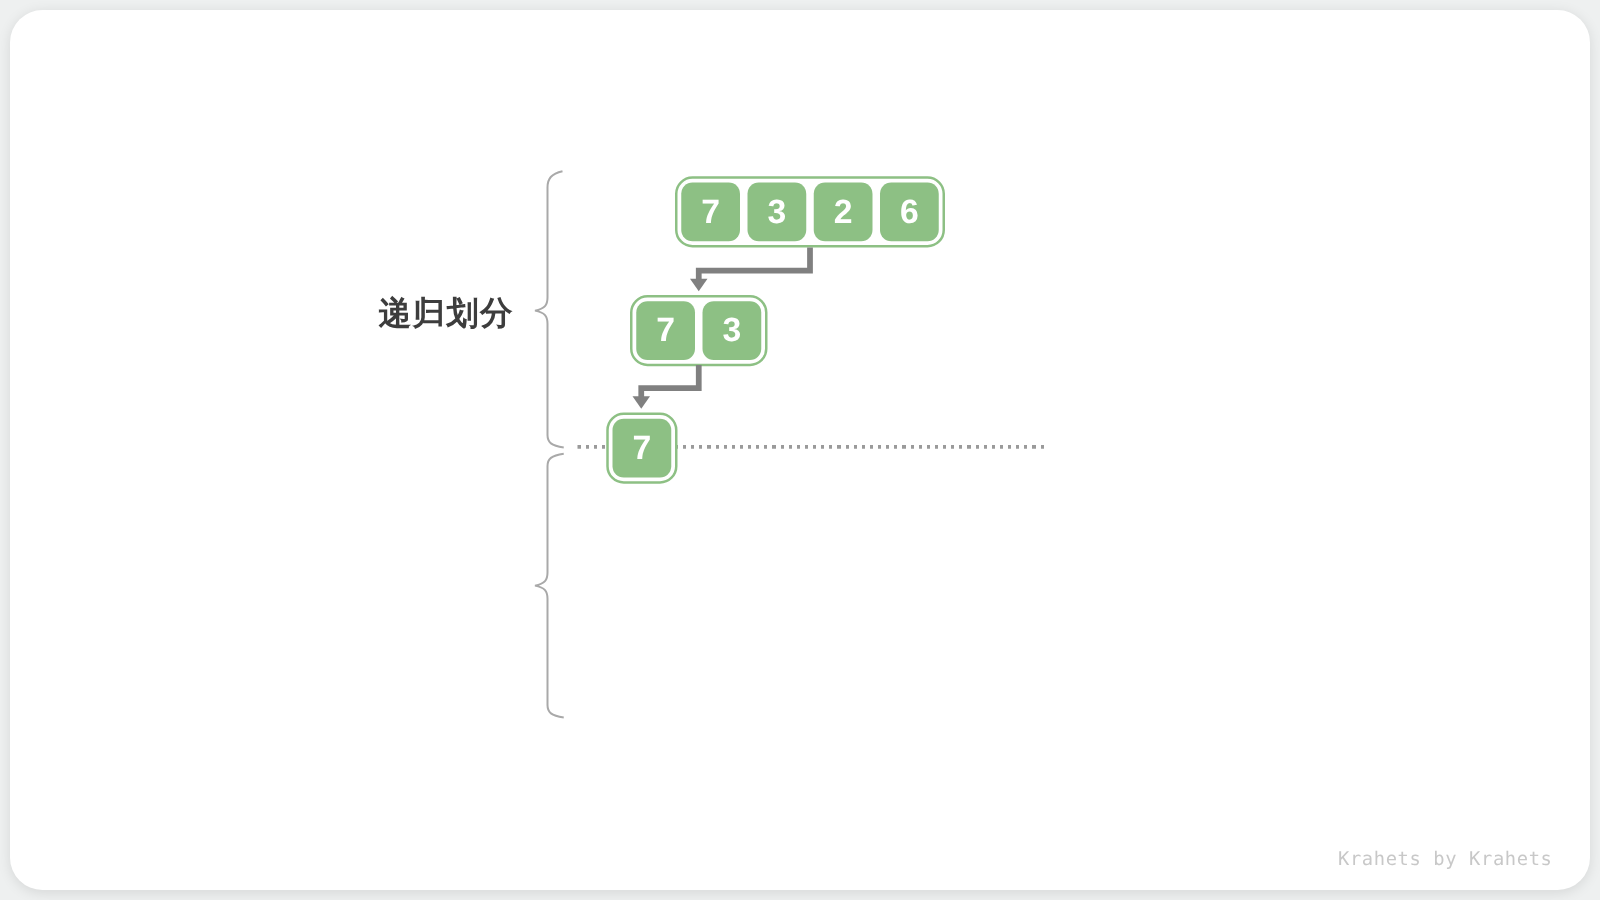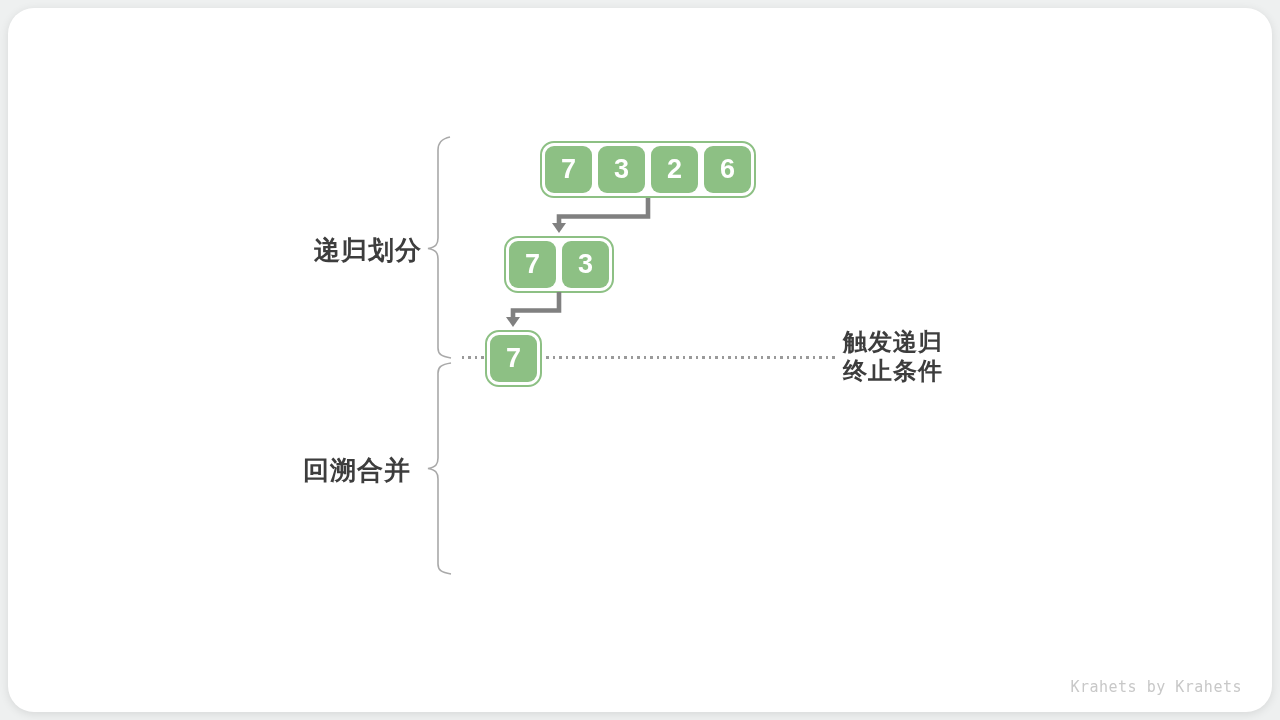--- a/index.html
+++ b/index.html
@@ -44,21 +44,21 @@
     display:flex;align-items:center;justify-content:center;
     color:#ffffff;font-size:27px;font-weight:bold;
   }
   .array-level0{left:540px;top:141px;}
   .array-level1{left:504px;top:236px;}
   .array-level2{left:485px;top:330px;}
   .side-label{
     position:absolute;width:130px;text-align:center;z-index:2;
     color:var(--label-dark);font-size:26px;font-weight:bold;letter-spacing:1px;
   }
-  .label-divide{left:292px;top:233px;text-align:right;}
+  .label-divide{left:292px;top:233px;}
   .label-merge{left:292px;top:453px;}
   .terminate-note{
     position:absolute;left:843px;top:327px;z-index:2;
     color:var(--label-dark);font-size:24px;font-weight:bold;line-height:29px;letter-spacing:1px;
   }
   .watermark{
     position:absolute;right:38px;bottom:24px;z-index:2;
     font-family:"DejaVu Sans Mono","Liberation Mono",monospace;
     font-size:15px;color:var(--watermark-gray);letter-spacing:0.5px;
   }
@@ -98,21 +98,16 @@
   <div class="array array-level1">
     <div class="cell">7</div>
     <div class="cell">3</div>
   </div>
 
   <div class="array array-level2">
     <div class="cell">7</div>
   </div>
 
   <div class="side-label label-divide">递归划分</div>
-  <div class="side-label label-merge">回溯合并</div>
 
-  <div class="terminate-note">
-    <div>触发递归</div>
-    <div>终止条件</div>
-  </div>
 
   <div class="watermark">Krahets by Krahets</div>
 </div>
 
 </body></html>

